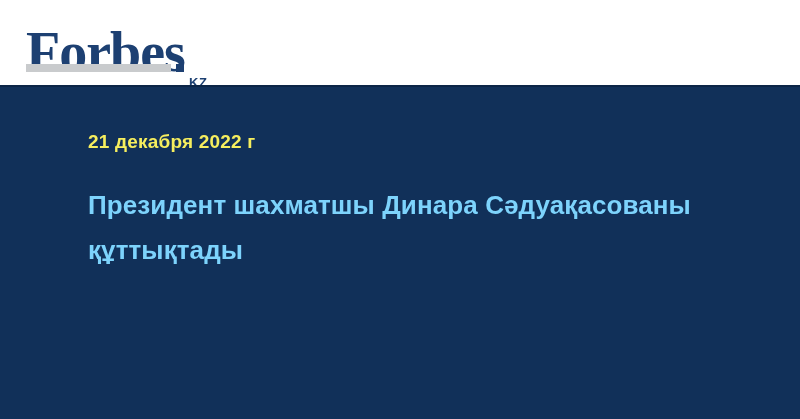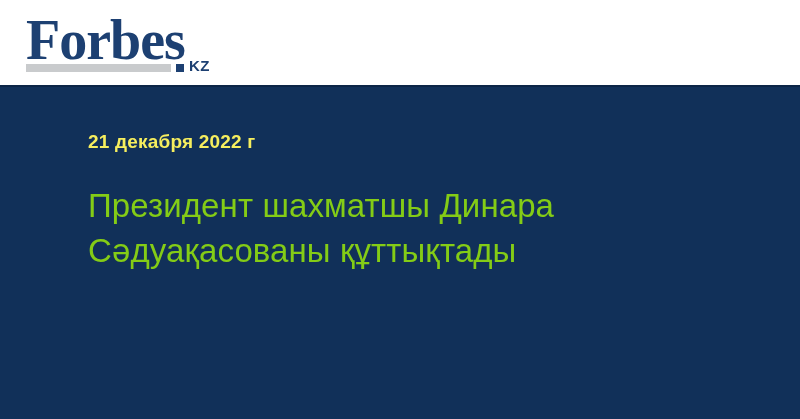--- a/index.html
+++ b/index.html
@@ -30,21 +30,21 @@
   .logo {
     position: absolute;
     left: 26px;
     top: 12px;
     width: 210px;
     height: 62px;
   }
   .logo-wordmark {
     position: absolute;
     left: 0;
-    top: 0;
+    top: 12px;
     font-family: "Liberation Serif", "DejaVu Serif", serif;
     font-weight: bold;
     font-size: 56px;
     line-height: 56px;
     letter-spacing: -1px;
     color: #1d4072;
     white-space: nowrap;
   }
   .logo-rule {
     position: absolute;
@@ -58,24 +58,24 @@
     position: absolute;
     left: 150px;
     top: 52px;
     width: 8px;
     height: 8px;
     background: #1d4072;
   }
   .logo-suffix {
     position: absolute;
     left: 163px;
-    top: 47px;
+    top: 64px;
     font-family: "Liberation Sans", sans-serif;
     font-weight: bold;
-    font-size: 15px;
+    font-size: 13px;
     line-height: 13px;
     letter-spacing: 0.5px;
     color: #1d4072;
   }
 
   
   .card {
     position: absolute;
     left: 0;
     top: 85px;
@@ -97,25 +97,25 @@
     color: #f6ee5e;
     white-space: nowrap;
   }
   .card-headline {
     position: absolute;
     left: 88px;
     top: 96px;
     width: 640px;
     margin: 0;
     font-family: "Liberation Sans", sans-serif;
-    font-weight: normal;
-    font-size: 33px;
+    font-weight: bold;
+    font-size: 26px;
     line-height: 45px;
     letter-spacing: 0.1px;
-    color: #84cc16;
+    color: #7dd3fc;
   }
 </style>
 </head>
 <body>
 
 <div class="screenshot">
 
   <div class="header-band">
     <a class="logo" href="#">
       <span class="logo-wordmark">Forbes</span>

